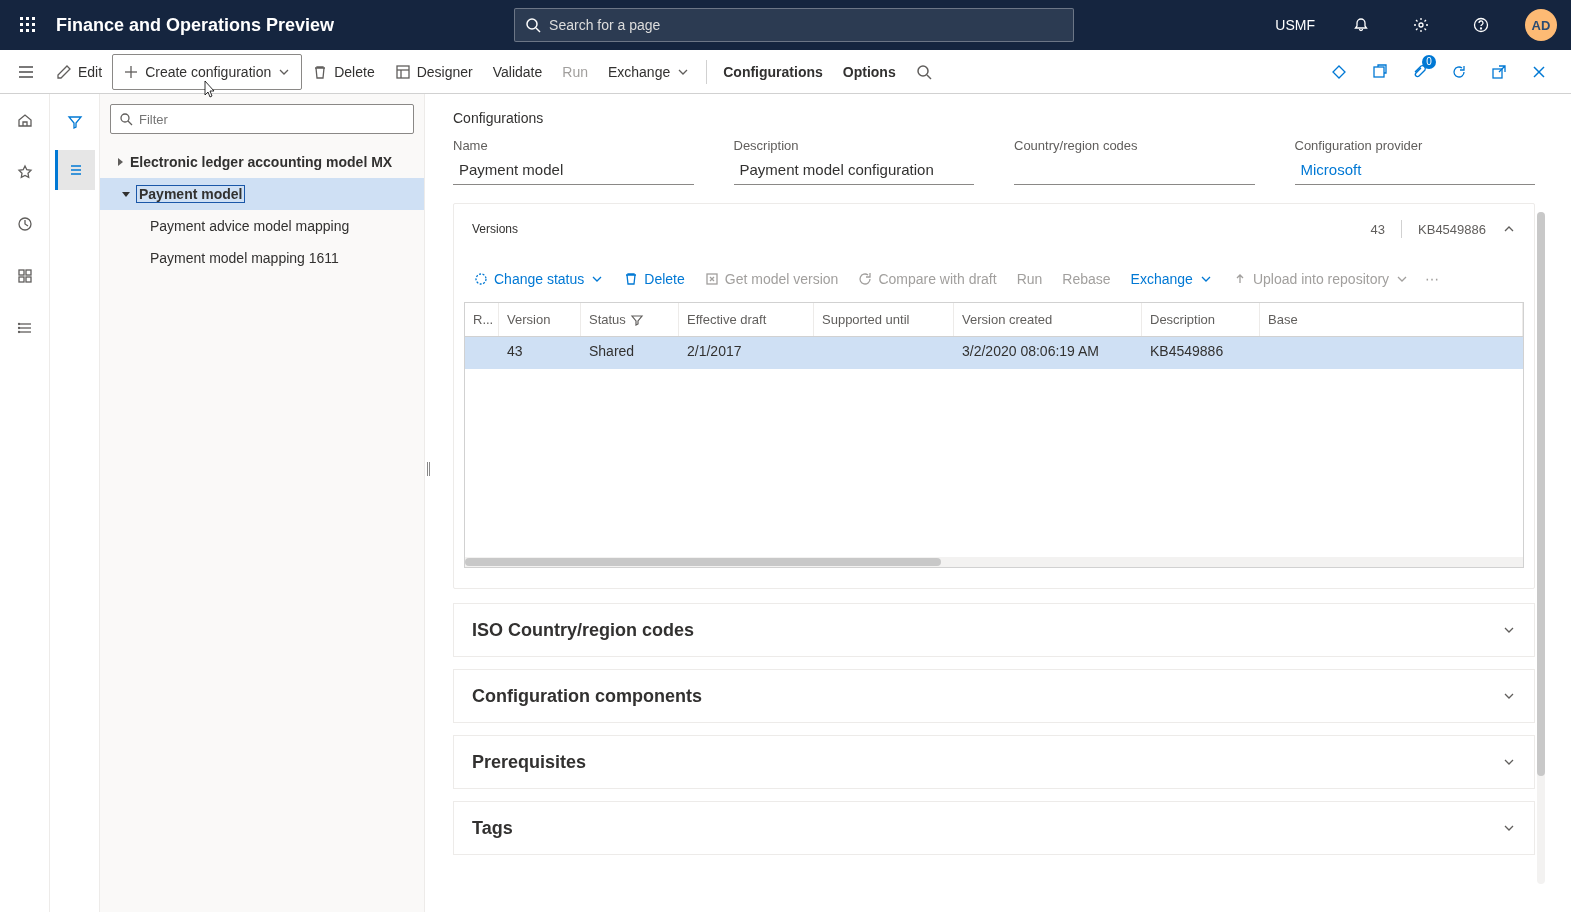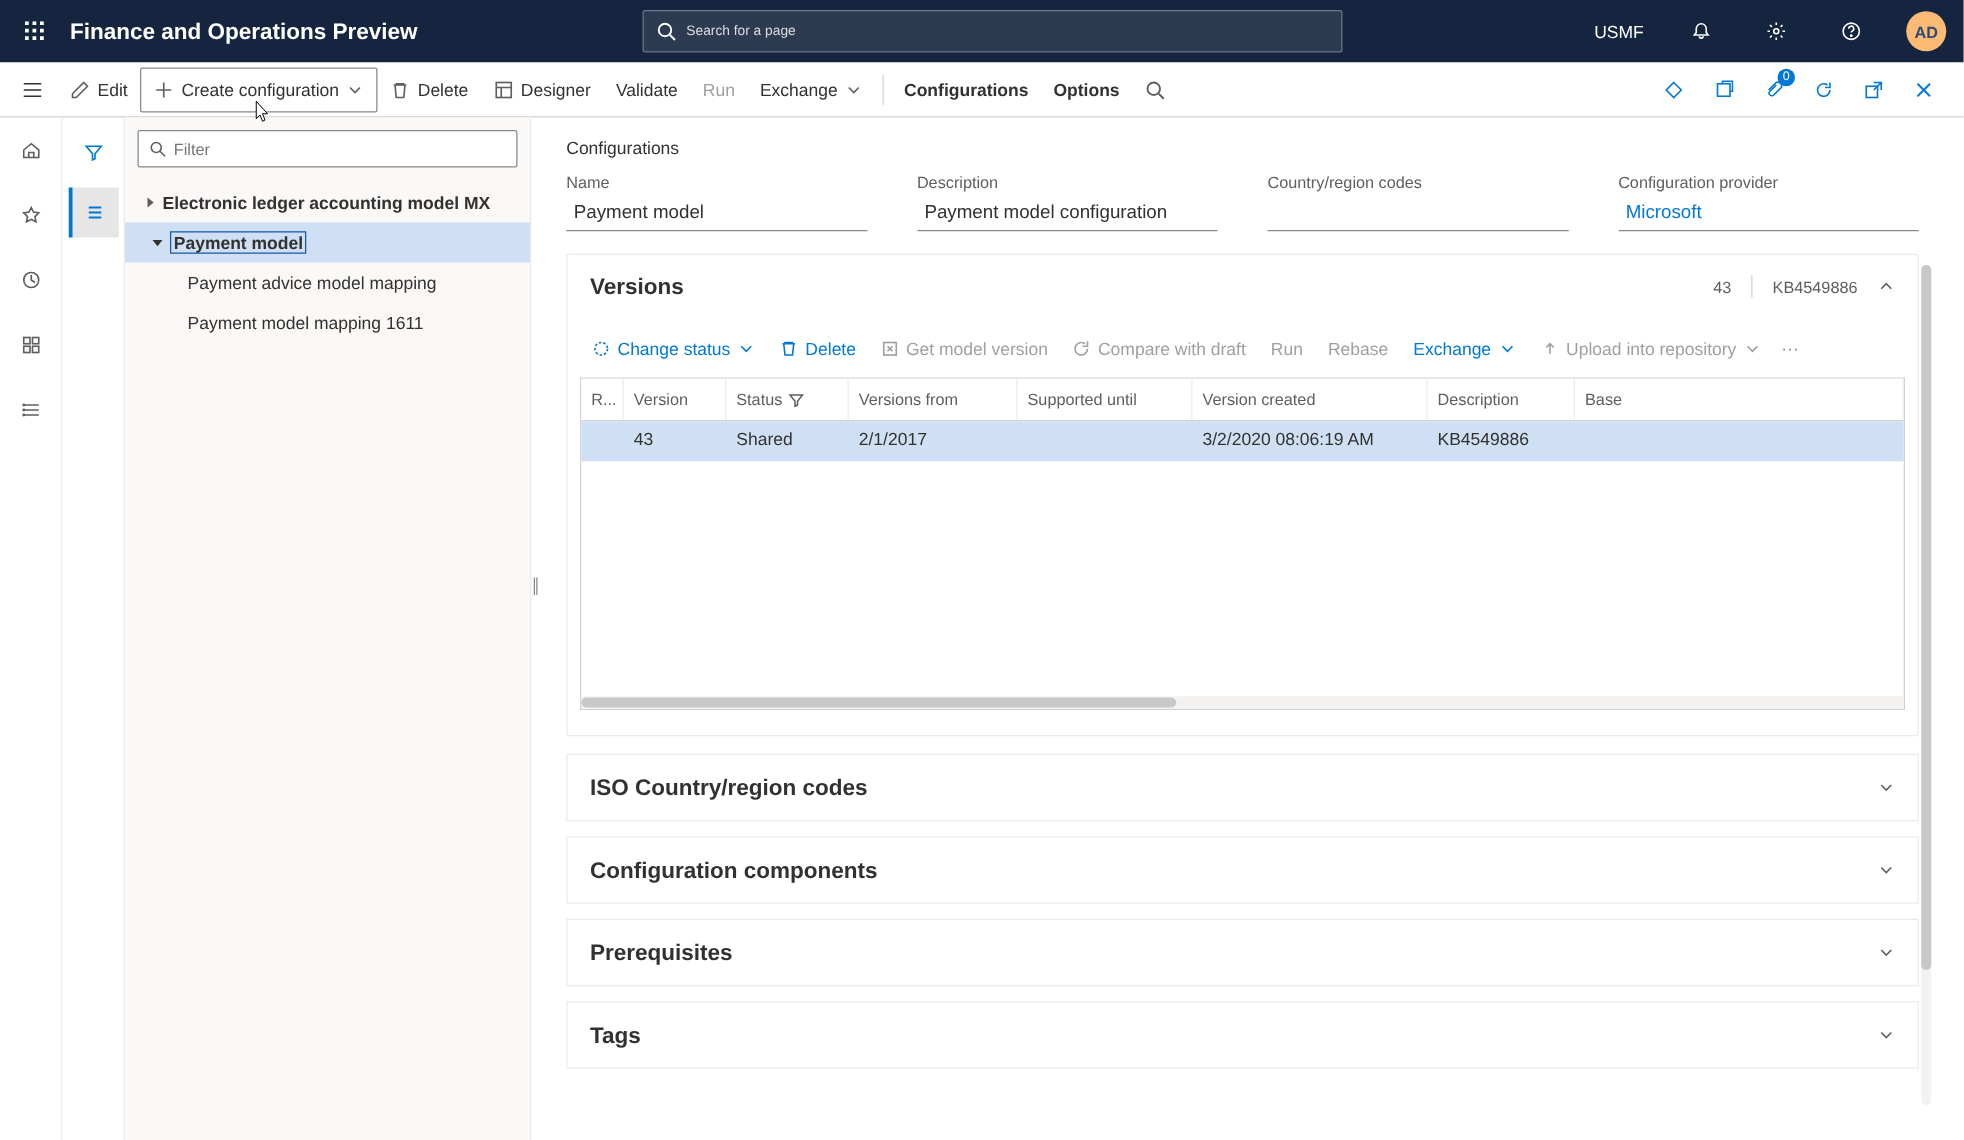--- a/index.html
+++ b/index.html
@@ -4,21 +4,21 @@
 <style>
   * { box-sizing: border-box; margin: 0; padding: 0; }
   body { font-family: "Segoe UI", Arial, sans-serif; font-size: 14px; color: #323130; background: #fff; overflow: hidden; }
   
   
   .topbar { height: 50px; background: #15253f; display: flex; align-items: center; color: #fff; padding: 0 8px; }
   .waffle { width: 40px; height: 40px; display: flex; align-items: center; justify-content: center; cursor: pointer; }
   .waffle svg { width: 16px; height: 16px; fill: #fff; }
   .app-title { font-size: 18px; font-weight: 600; margin-left: 8px; }
   .search-box { margin-left: 180px; flex: 0 0 560px; height: 34px; background: rgba(255,255,255,0.1); border: 1px solid rgba(255,255,255,0.3); border-radius: 2px; display: flex; align-items: center; padding: 0 10px; color: #fff; }
-  .search-box input { flex: 1; background: transparent; border: none; outline: none; color: #fff; font-size: 11px; margin-left: 8px; }
+  .search-box input { flex: 1; background: transparent; border: none; outline: none; color: #fff; font-size: 14px; margin-left: 8px; }
   .search-box input::placeholder { color: #ddd; }
   .topbar-spacer { flex: 1; }
   .topbar-right { display: flex; align-items: center; gap: 16px; }
   .topbar-right > div { width: 44px; height: 50px; display: flex; align-items: center; justify-content: center; cursor: pointer; }
   .company-label { width: auto !important; padding: 0 8px; font-size: 14px; }
   .avatar { width: 32px; height: 32px; border-radius: 50%; background: #fdba74; color: #2b4c72; font-size: 13px; font-weight: 600; display: flex; align-items: center; justify-content: center; }
   
   
   .actionbar { height: 44px; border-bottom: 1px solid #d1d1d1; display: flex; align-items: center; padding: 0 6px; background: #fff; }
   .hamburger { width: 40px; height: 40px; display: flex; align-items: center; justify-content: center; cursor: pointer; }
@@ -67,21 +67,21 @@
   .section-label { font-size: 14px; color: #323130; margin-bottom: 12px; }
   .field-row { display: flex; gap: 40px; margin-bottom: 18px; }
   .field { flex: 1; min-width: 0; }
   .field-label { font-size: 13px; color: #605e5c; margin-bottom: 4px; }
   .field-value { font-size: 15px; padding: 4px 6px; border-bottom: 1px solid #8a8886; min-height: 28px; }
   .field-value.link { color: #0078d4; cursor: pointer; }
   
   
   .card { border: 1px solid #edebe9; border-radius: 2px; margin-bottom: 14px; background:#fff; }
   .card-header { height: 50px; display: flex; align-items: center; padding: 0 18px; cursor: pointer; }
-  .card-title { font-size: 18px; font-weight: 700; flex: 1; }
+  .card-title { font-size: 12px; font-weight: 400; flex: 1; }
   .card-meta { display: flex; align-items: center; gap: 16px; color: #605e5c; font-size: 13px; }
   .card-meta .sep { width: 1px; height: 18px; background: #d1d1d1; }
   .card-body { padding: 6px 10px 20px 10px; }
   .card-toolbar { display: flex; align-items: center; gap: 4px; padding: 4px 2px 8px 2px; flex-wrap: wrap; }
   .tool-btn { height: 30px; display: flex; align-items: center; padding: 0 8px; gap: 6px; cursor: pointer; color: #0078d4; border-radius: 2px; }
   .tool-btn.dim { color: #a19f9d; cursor: default; }
   
   
   .grid-wrap { border: 1px solid #d1d1d1; }
   .grid-head { display: flex; background: #fff; border-bottom: 1px solid #d1d1d1; height: 34px; align-items: stretch; font-size: 13px; color: #605e5c;}
@@ -456,21 +456,21 @@
         <div class="grid-wrap">
           <div class="grid-head">
             <div class="gh w-ra">R...</div>
             <div class="gh w-ver">Version</div>
             <div class="gh w-stat">
                 <span>Status</span>
                 <svg class="icon14 stroke-gray" viewBox="0 0 14 14" stroke-width="1.2">
                   <path d="M2 3h10l-4 5v3l-2 1V8z"></path>
                 </svg>
               </div>
-            <div class="gh w-eff">Versions from</div>
+            <div class="gh w-eff">Effective draft</div>
             <div class="gh w-sup">Supported until</div>
             <div class="gh w-cre">Version created</div>
             <div class="gh w-desc">Description</div>
             <div class="gh w-base">Base</div>
           </div>
           <div class="grid-rows">
             <div class="gr sel">
               <div class="gc w-ra"></div>
               <div class="gc w-ver">43</div>
               <div class="gc w-stat">Shared</div>

